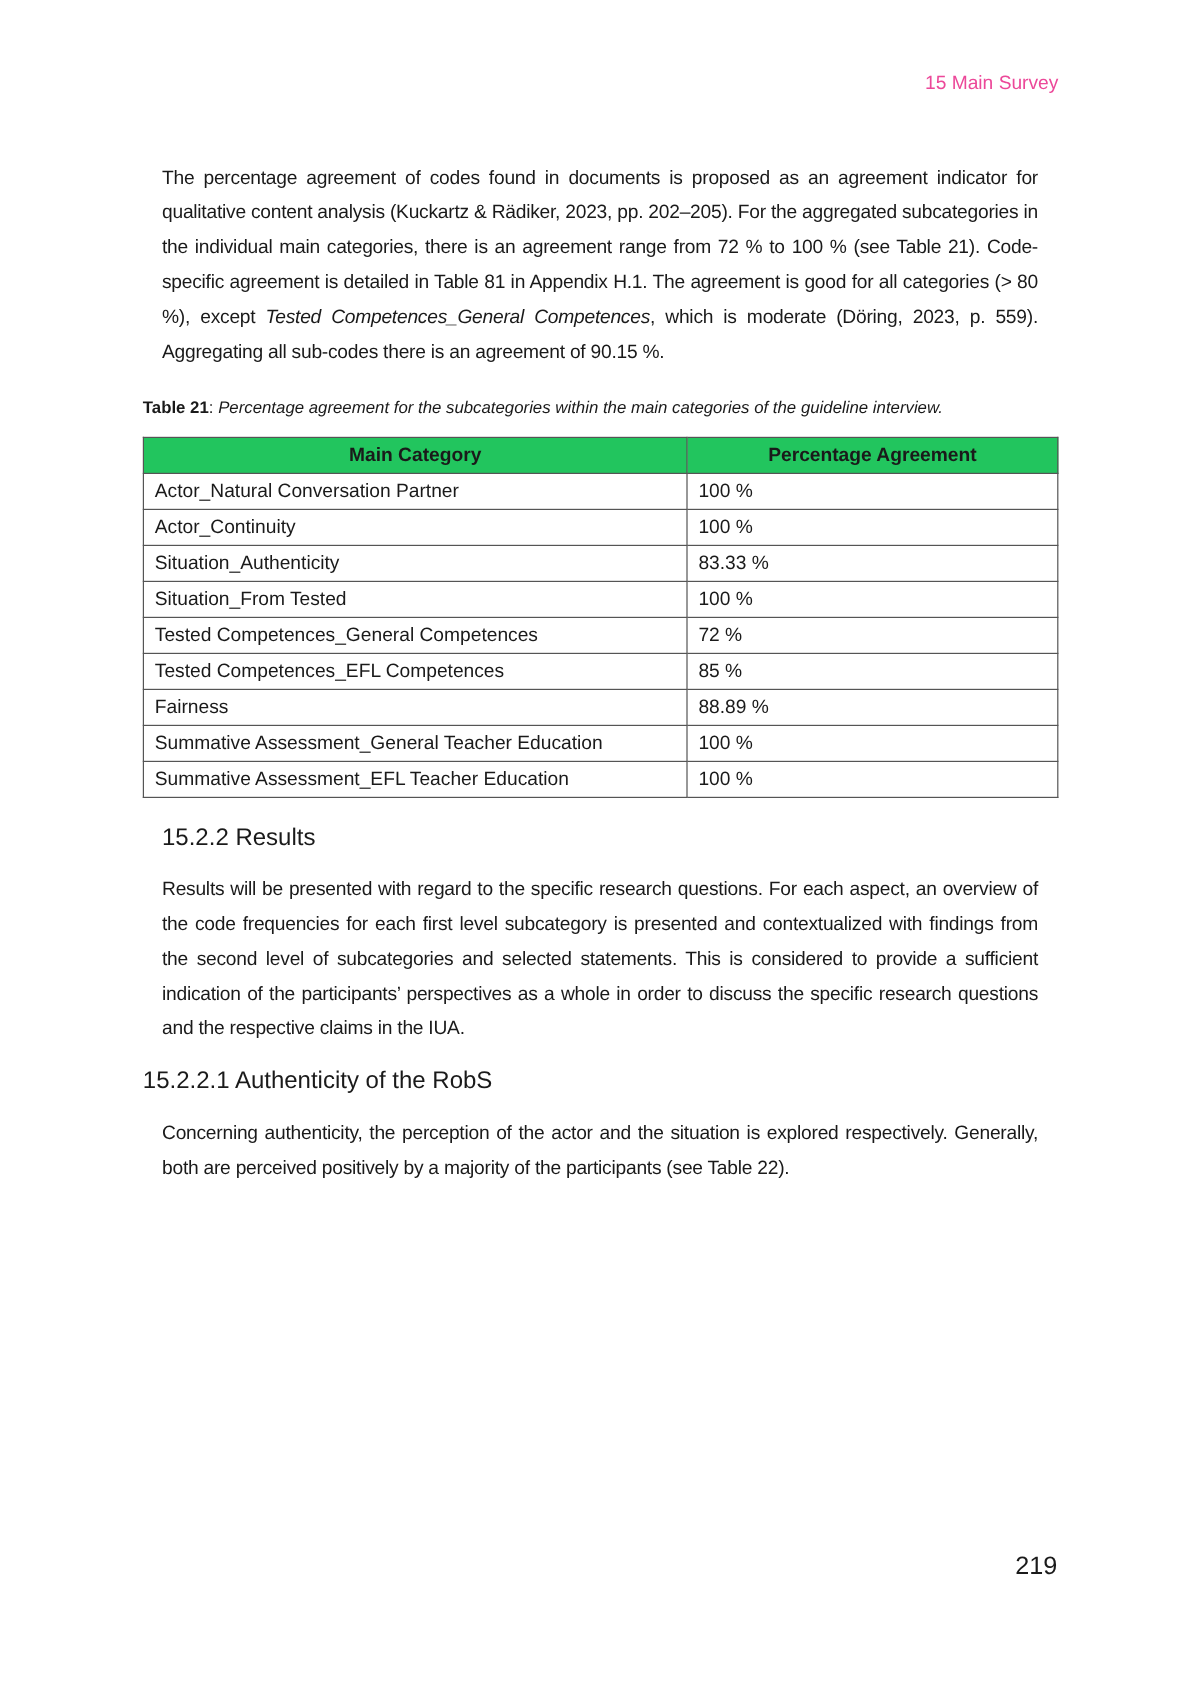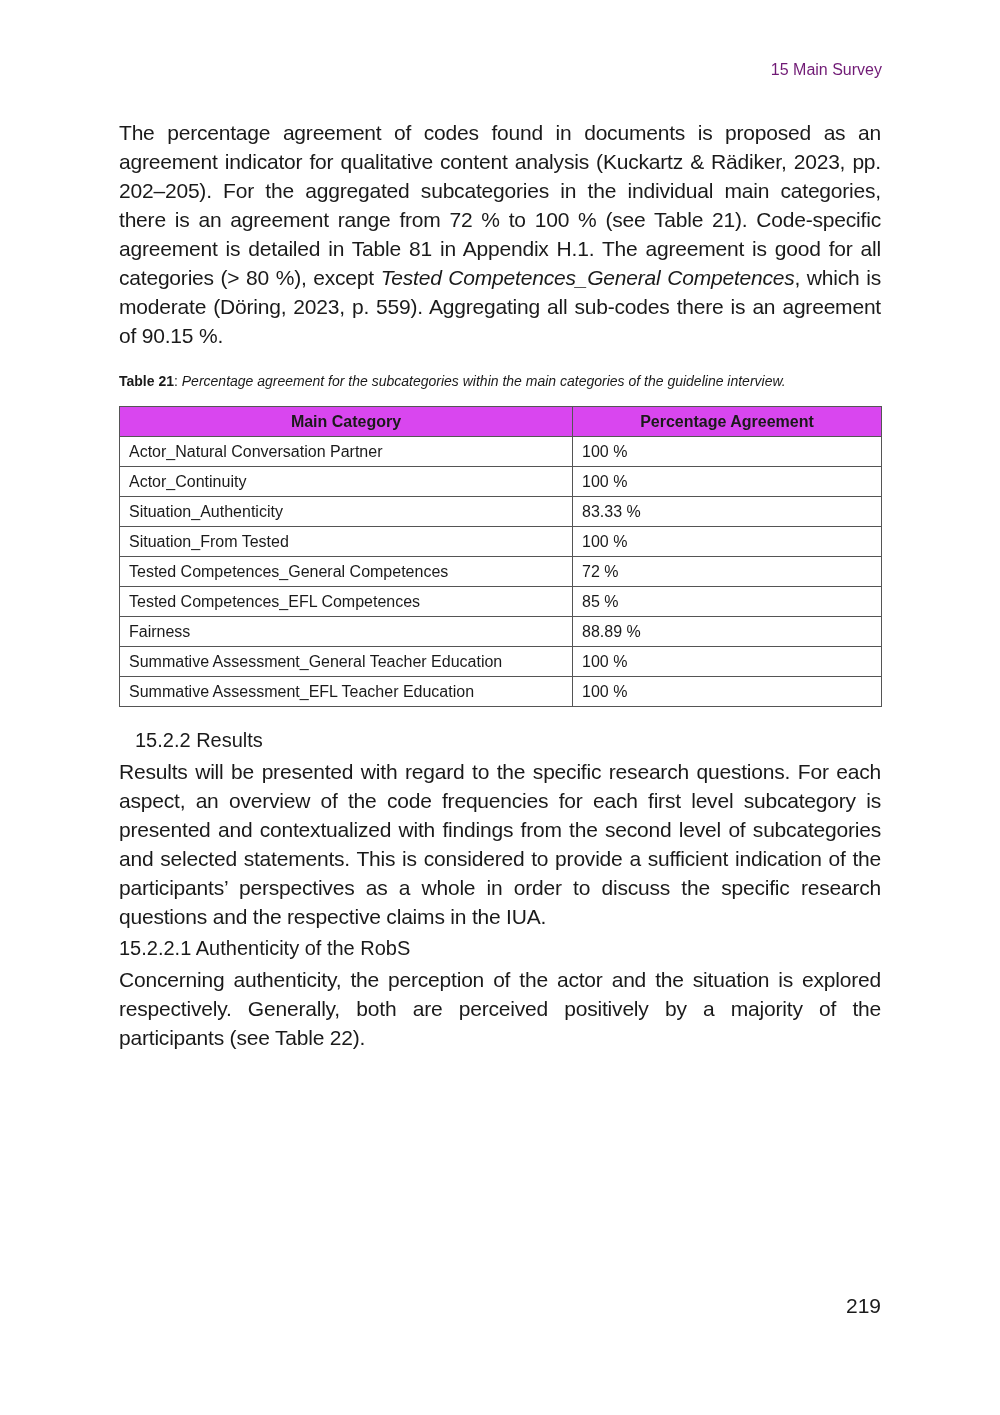--- a/index.html
+++ b/index.html
@@ -2,42 +2,42 @@
 <html><head>
 <meta charset="utf-8">
 <style>
   html, body { margin: 0; padding: 0; background: #ffffff; }
   body {
     width: 1000px; height: 1415px; position: relative; overflow: hidden;
     font-family: "Liberation Sans", sans-serif; color: #1a1a1a;
   }
   .running-head {
     position: absolute; top: 61px; right: 118px;
-    font-size: 16px; color: #701a75;
+    font-size: 16px; color: #ec4899;
   }
   .content { position: absolute; left: 119px; width: 762px; top: 118px; }
   p.body {
-    margin: 0; font-size: 21px; line-height: 29px; text-align: justify;
+    margin: 16px; font-size: 16px; line-height: 29px; text-align: justify;
     letter-spacing: -0.2px;
   }
   p.body em { font-style: italic; }
   .caption {
     margin-top: 22px; font-size: 14px; line-height: 18px;
   }
   .caption b { font-weight: bold; }
   .caption i { font-style: italic; }
   table {
     margin-top: 16px; width: 763px; border-collapse: collapse;
     font-size: 16px;
   }
   th, td {
     border: 1px solid #555; height: 29px; padding: 0 9px;
     text-align: left; font-weight: normal;
   }
-  th { background: #d946ef; font-weight: bold; text-align: center; }
+  th { background: #22c55e; font-weight: bold; text-align: center; }
   td.c1, th.c1 { width: 434px; }
   h3 {
     margin: 20px 0 4px 16px; font-size: 20px; font-weight: normal;
     line-height: 26px;
   }
   h4 {
     margin: 4px 0 4px 0; font-size: 20px; font-weight: normal;
     line-height: 26px;
   }
   .page-number {

